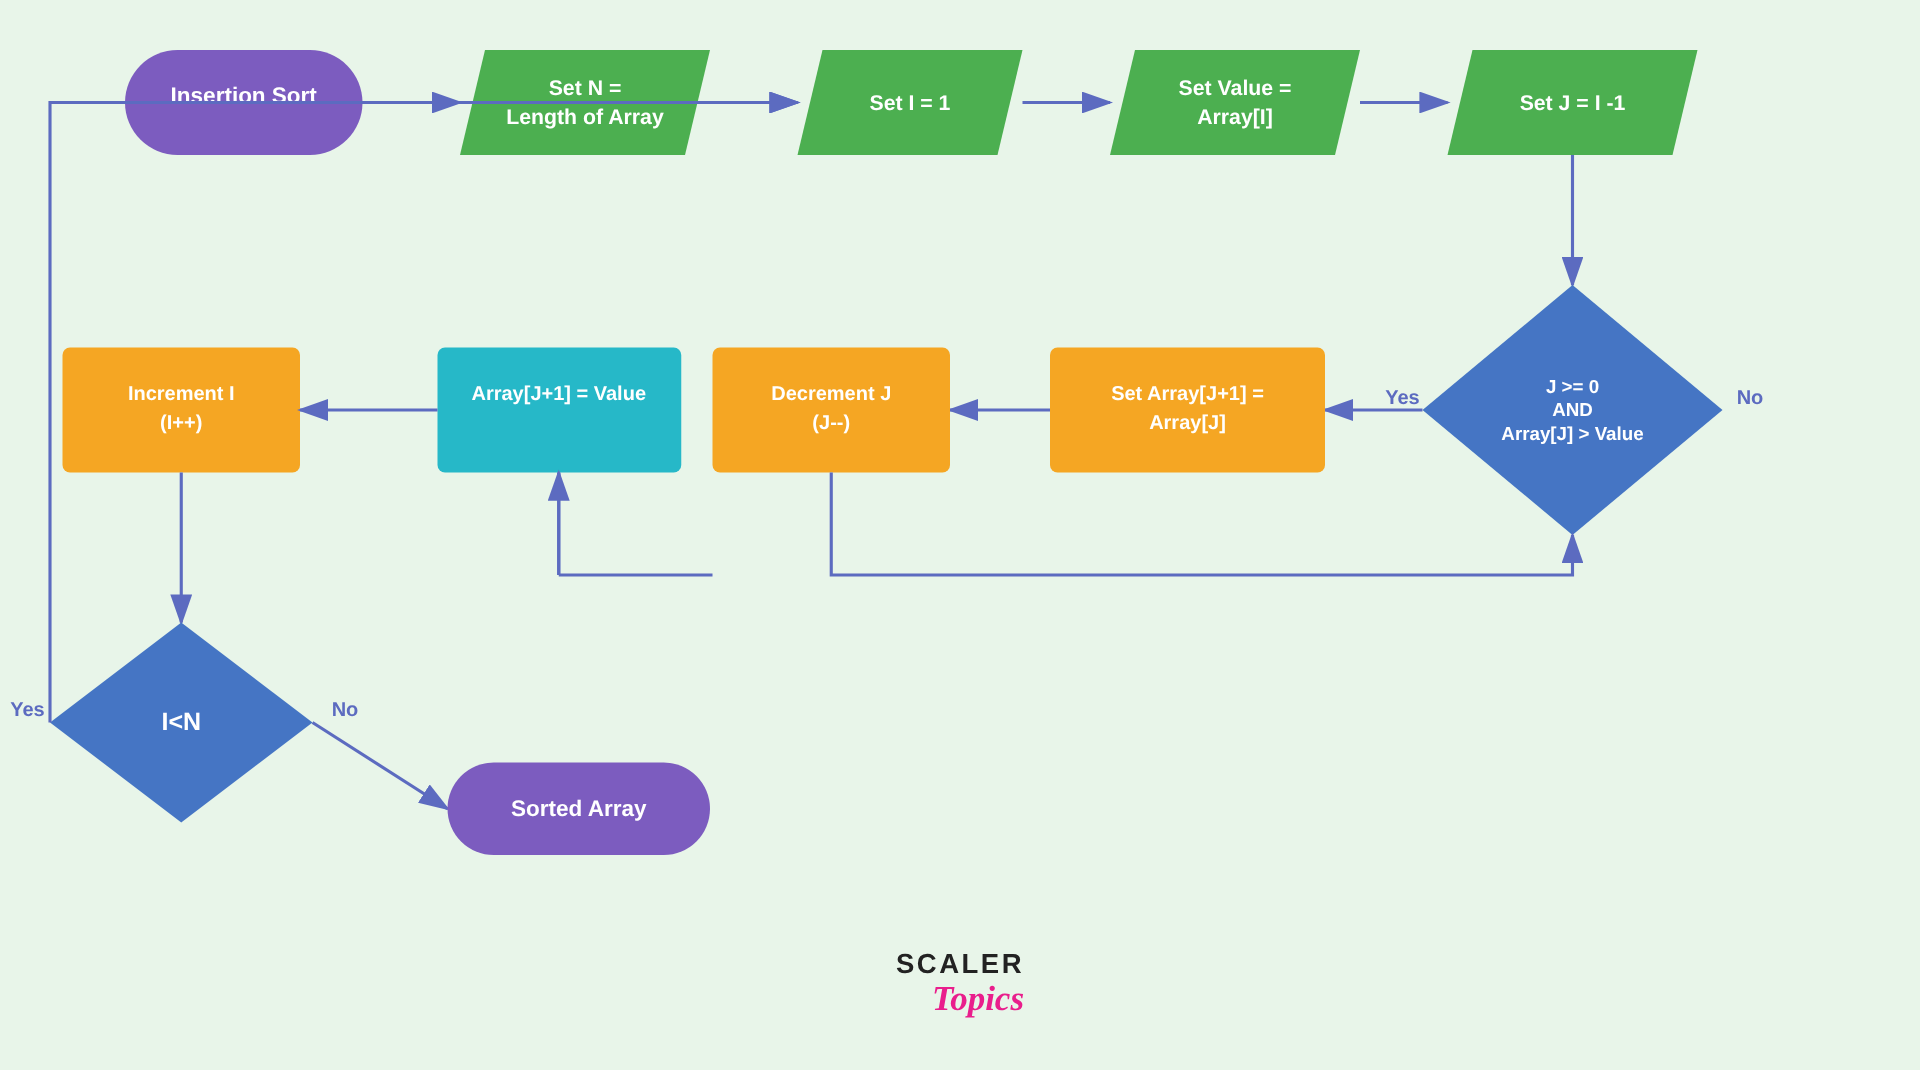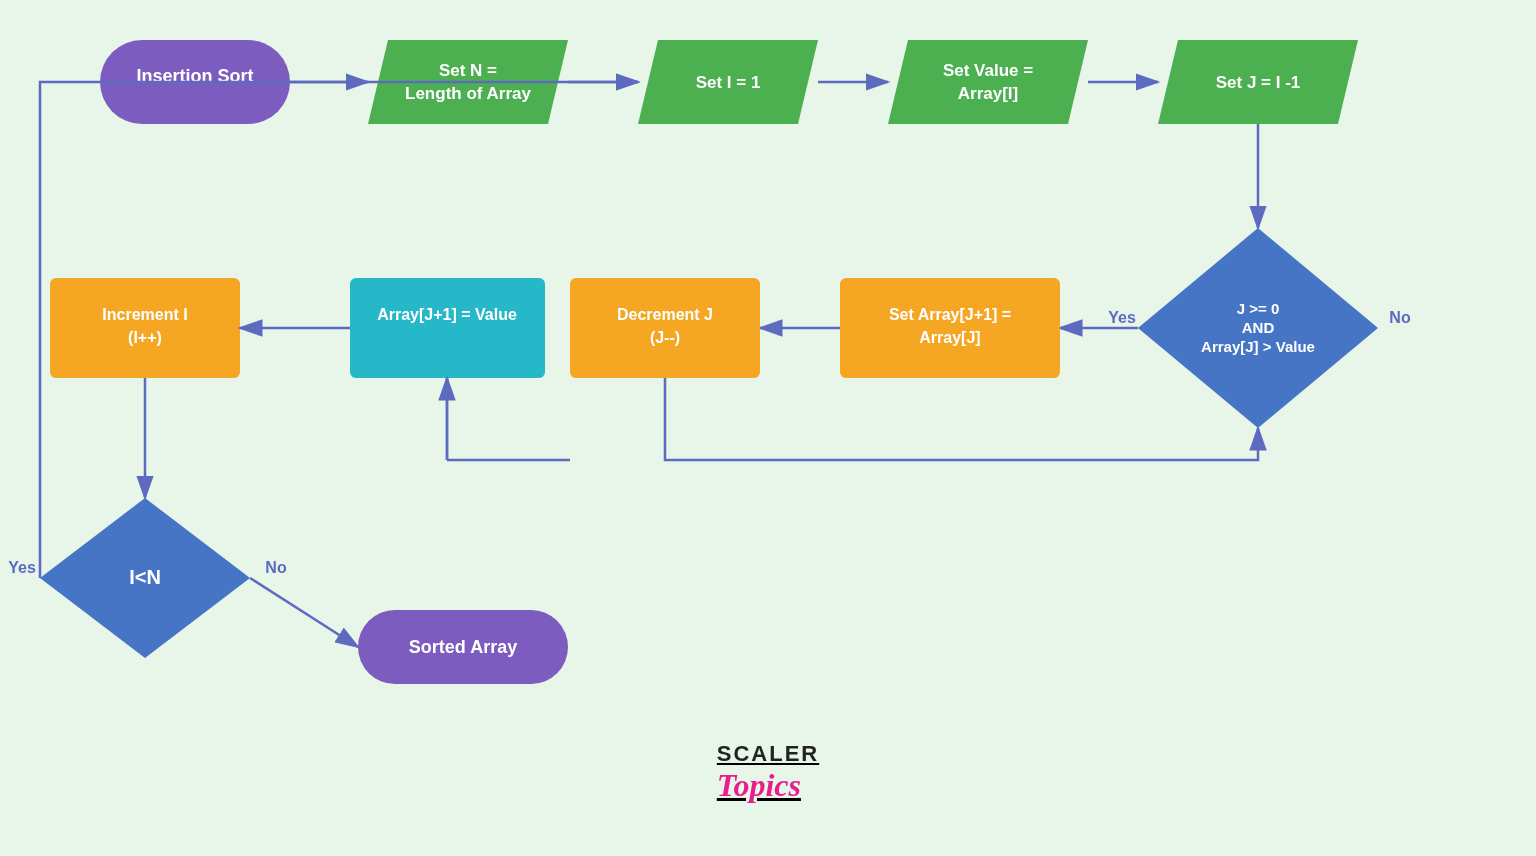--- a/index.html
+++ b/index.html
@@ -12,34 +12,33 @@
       position: relative;
     }
     svg#flowchart {
       position: absolute;
       top: 0; left: 0;
       width: 1536px;
       height: 856px;
     }
     .scaler-logo {
       position: absolute;
-      bottom: 52px;
+      bottom: 40px;
       left: 50%;
       transform: translateX(-50%);
-      text-align: left;
-      text-decoration: underline;
+      text-align: right;
     }
     .scaler-top {
       font-weight: 900;
       font-size: 22px;
       color: #222;
       letter-spacing: 2px;
     }
     .scaler-bottom {
-      font-size: 32px;
+      font-size: 28px;
       font-family: 'Georgia', cursive;
       font-style: italic;
       color: #e91e8c;
       font-weight: bold;
     }
   </style>
 </head>
 <body>
 
 <svg id="flowchart" viewBox="0 0 1536 856" xmlns="http://www.w3.org/2000/svg">

